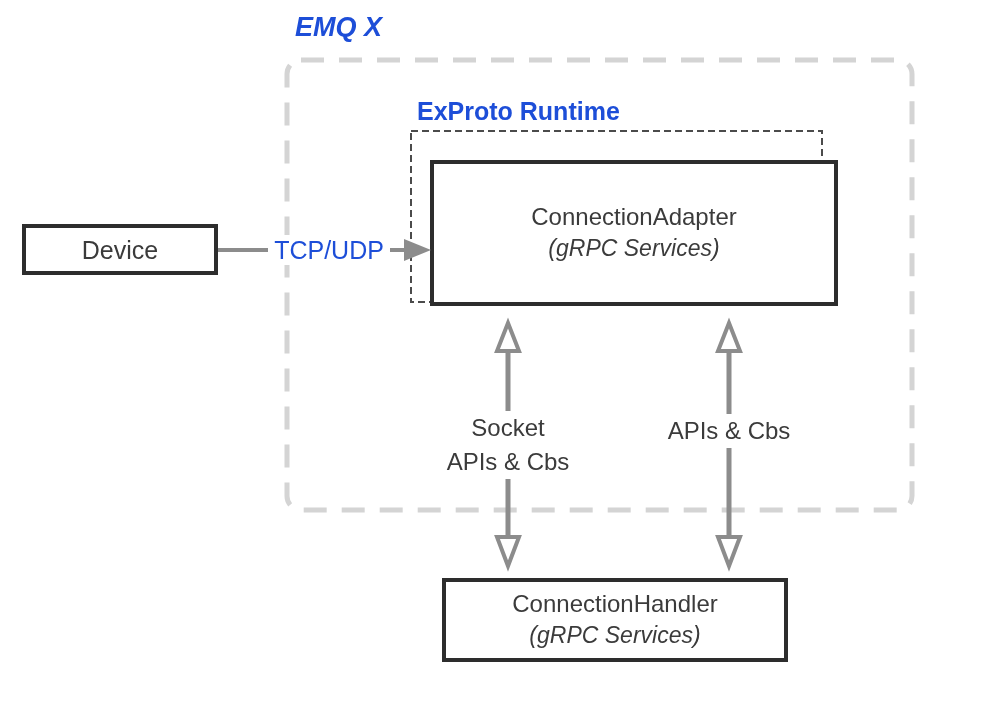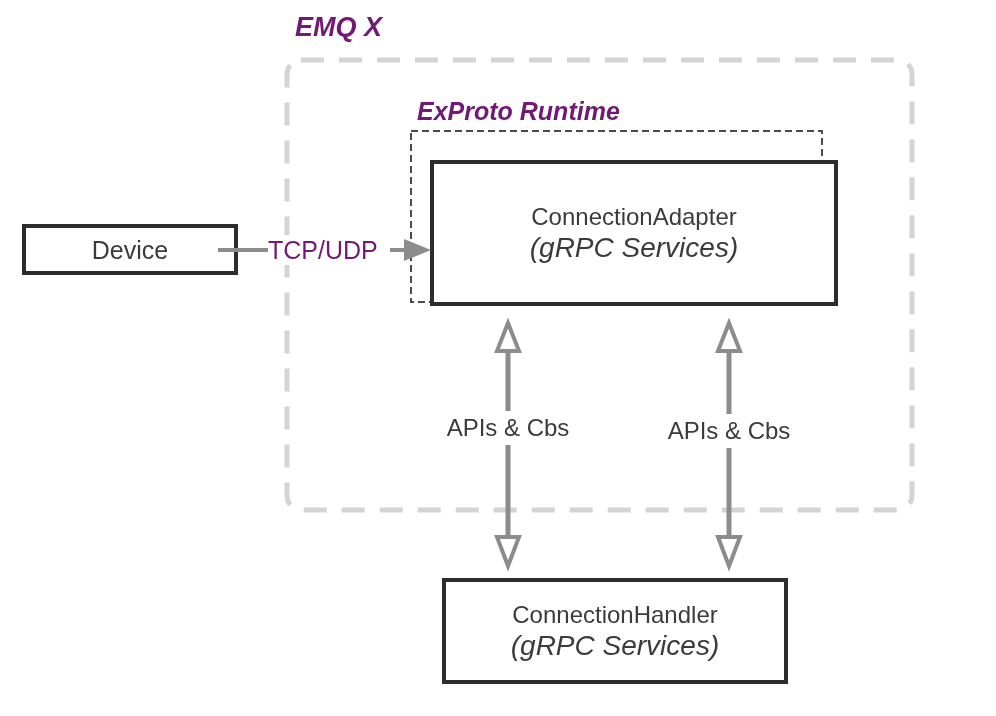--- a/index.html
+++ b/index.html
@@ -36,64 +36,63 @@
     align-items: center;
     justify-content: center;
     text-align: center;
   }
   .node .node-title {
     font-size: 24px;
     line-height: 30px;
     color: #3b3b3b;
   }
   .node .node-subtitle {
-    font-size: 28px;
+    font-size: 23px;
     line-height: 32px;
     font-style: italic;
     color: #3b3b3b;
   }
 
   #device-box {
     left: 22px; top: 224px;
-    width: 216px; height: 51px;
+    width: 196px; height: 51px;
   }
   #device-box .node-title { font-size: 25px; }
 
   #connection-adapter-box {
     left: 430px; top: 160px;
     width: 408px; height: 146px;
   }
   #connection-handler-box {
     left: 442px; top: 578px;
-    width: 346px; height: 106px;
+    width: 346px; height: 84px;
   }
 
   .free-label {
     position: absolute;
     z-index: 4;
-    color: #701a75;
+    color: #1d4ed8;
     white-space: nowrap;
   }
   #emqx-label {
     left: 295px; top: 12px;
     font-size: 27px;
     font-style: italic;
     font-weight: bold;
   }
   #exproto-label {
     left: 417px; top: 97px;
     font-size: 25px;
-    font-style: italic;
     font-weight: bold;
   }
   #tcp-udp-label {
     left: 268px; top: 235px;
     width: 122px; height: 30px;
     line-height: 30px;
-    text-align: left;
+    text-align: center;
     font-size: 25px;
     background: #ffffff;
   }
   .arrow-caption {
     position: absolute;
     z-index: 4;
     width: 144px;
     text-align: center;
     font-size: 24px;
     line-height: 34px;
@@ -146,20 +145,21 @@
     </g>
   </svg>
 
   <div class="free-label" id="emqx-label">EMQ X</div>
 
   <div class="free-label" id="exproto-label">ExProto Runtime</div>
 
   <div class="free-label" id="tcp-udp-label">TCP/UDP</div>
 
   <div class="arrow-caption" id="socket-label">
+    <div>Socket</div>
     <div>APIs &amp; Cbs</div>
   </div>
 
   <div class="arrow-caption" id="pubsub-label">
     <div>APIs &amp; Cbs</div>
   </div>
 
 </div>
 
 </body></html>

